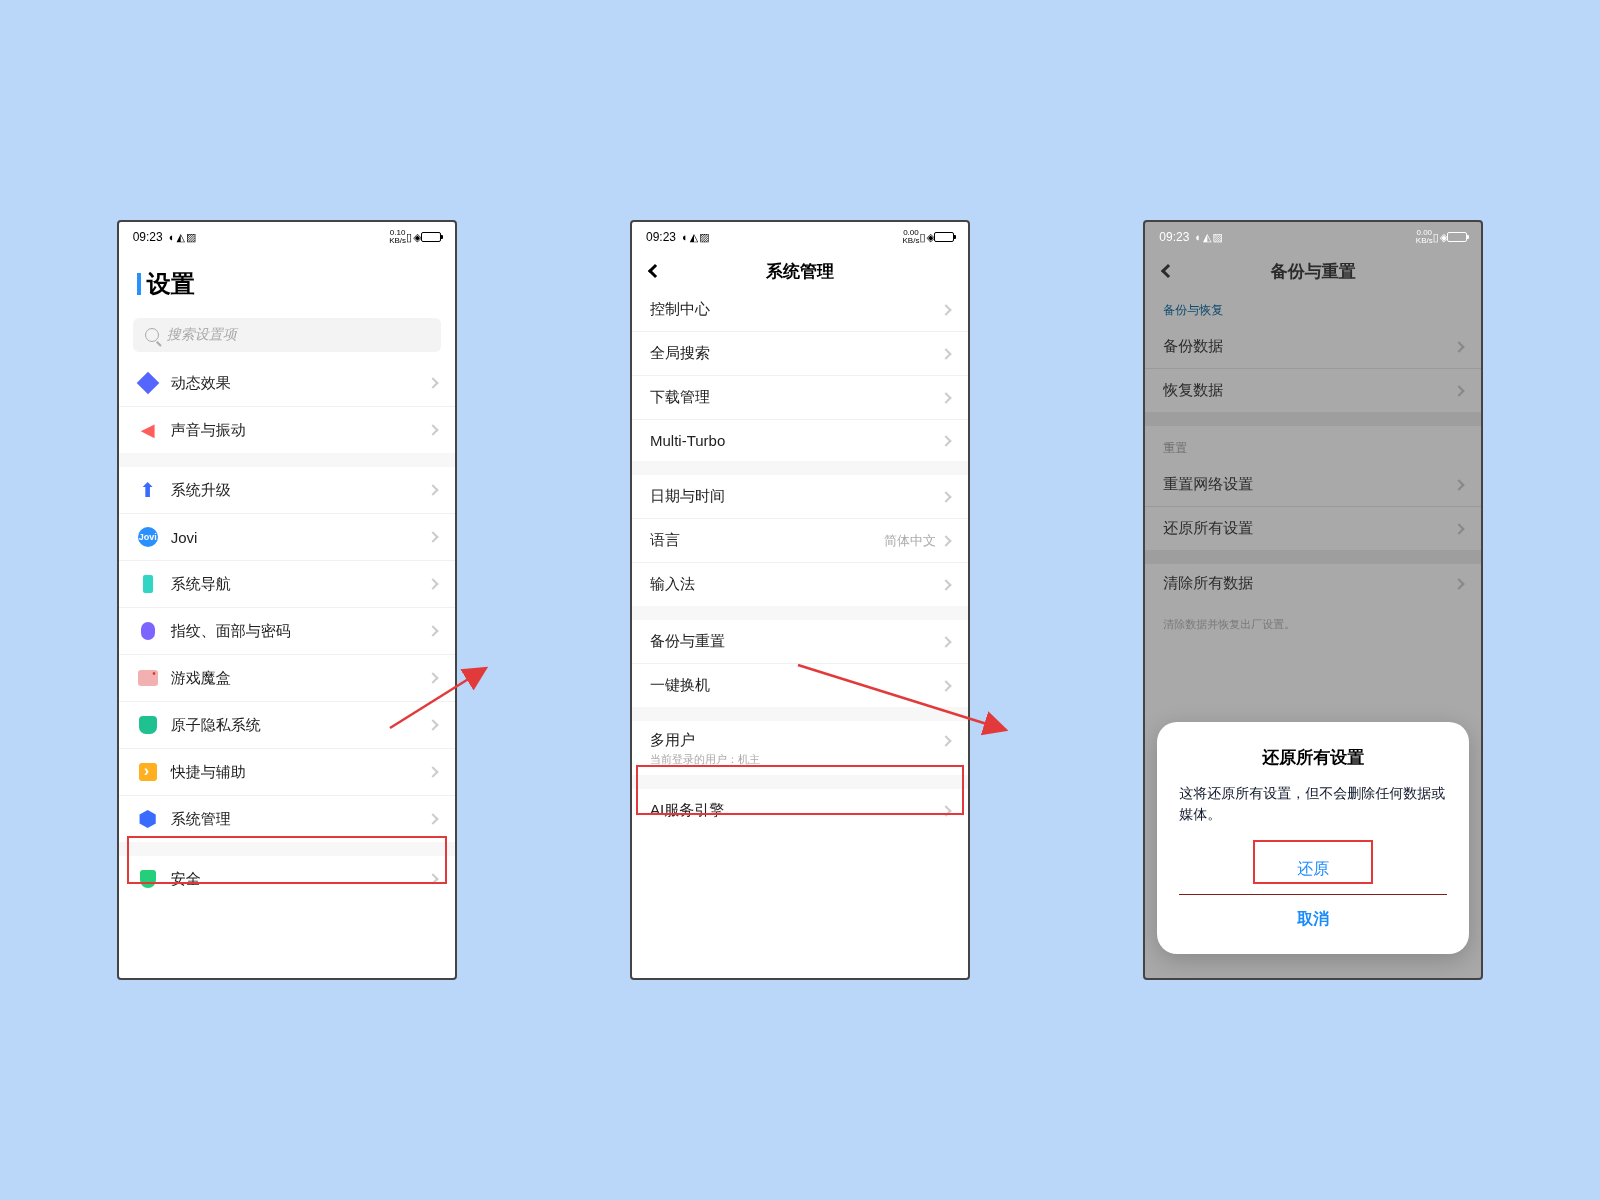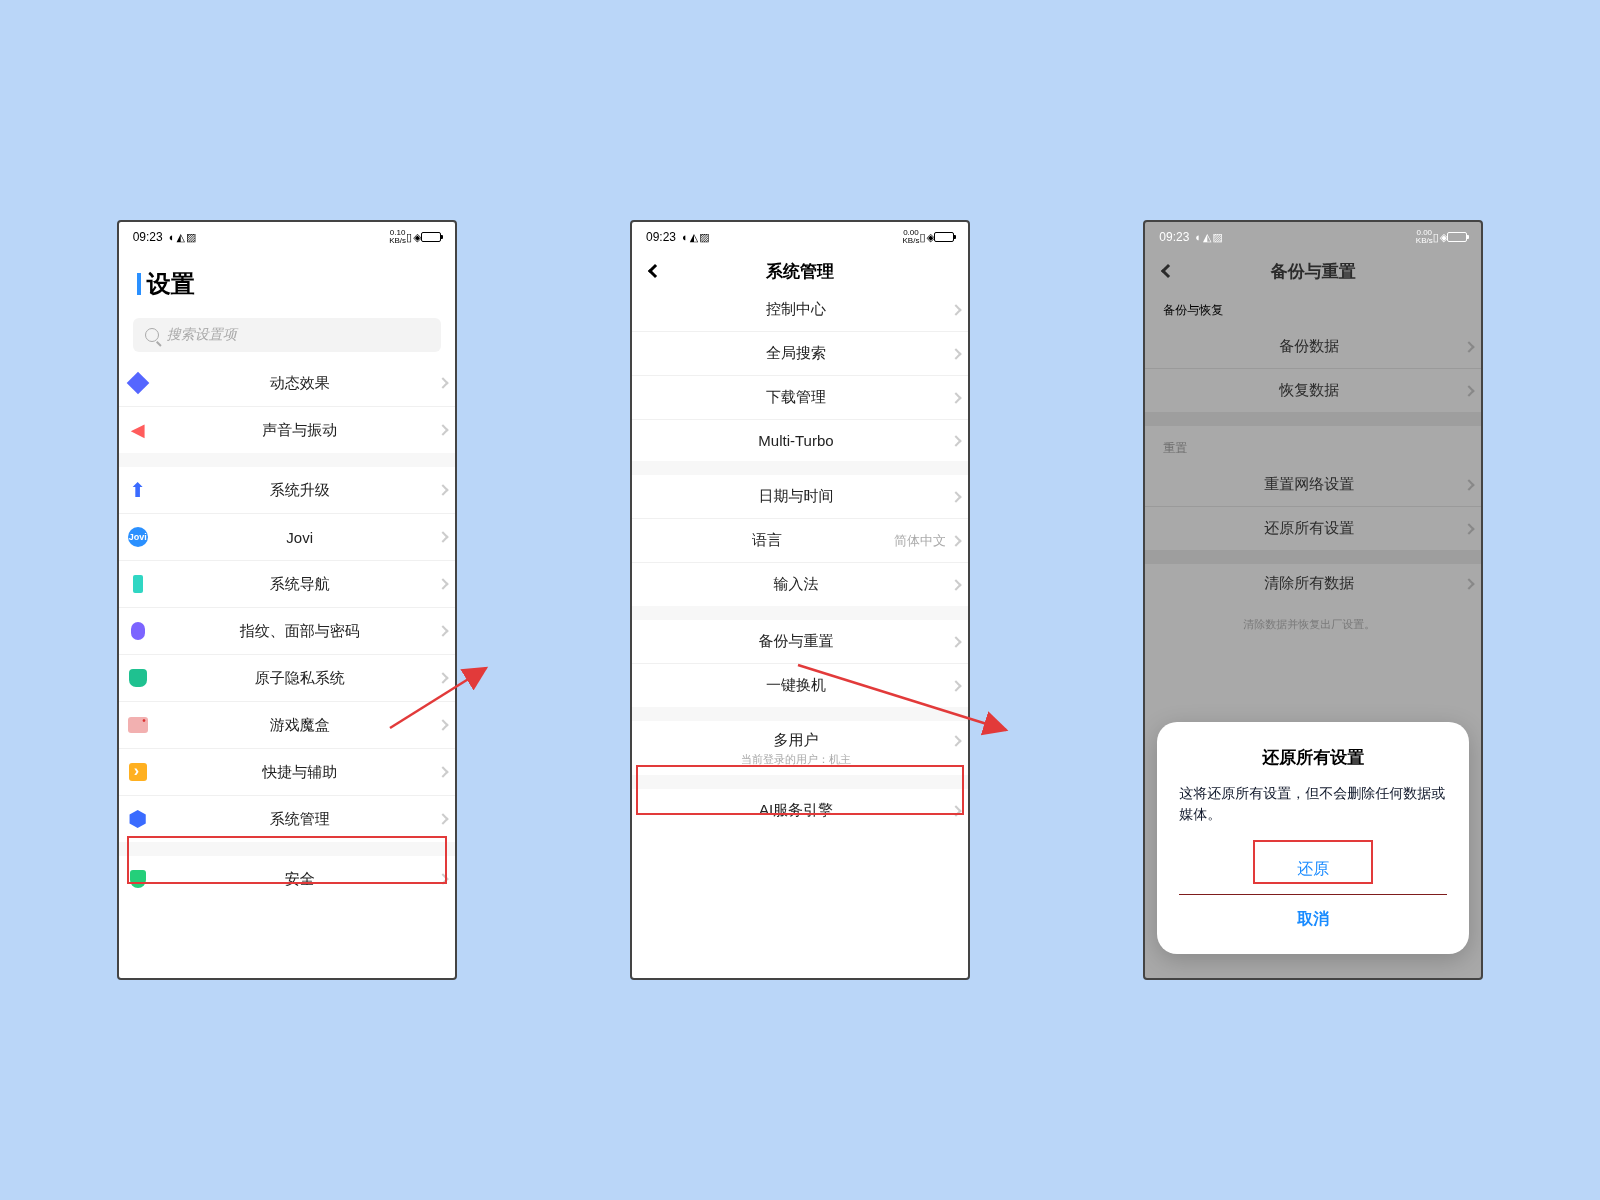--- a/index.html
+++ b/index.html
@@ -73,25 +73,24 @@
   }
   .search-icon::after {
     content: ""; position: absolute; width: 6px; height: 1.5px; background: #aaa;
     bottom: -3px; right: -4px; transform: rotate(45deg);
   }
 
   .list { list-style: none; padding: 0 0; }
   .list .divider { height: 14px; background: #f7f7f7; }
   .list .divider.dim { background: #9e9e9e; }
   .row {
-    display: flex; align-items: center; padding: 12px 8px;
+    display: flex; align-items: center; padding: 12px 18px;
     font-size: 15px; color: #222;
     border-bottom: 1px solid #f0f0f0;
     position: relative;
-    text-align: center;
   }
   .row.dim { color: #2b2b2b; border-bottom-color: #9a9a9a; }
   .row .label { flex: 1; }
   .row .value { color: #aaa; font-size: 13px; margin-right: 6px; white-space: nowrap; }
   .row .sub { display: block; font-size: 11px; color: #aaa; margin-top: 2px; }
   .row .sub.dim { color: #7a7a7a; margin-top: 24px; }
   .chevron {
     width: 8px; height: 8px; border-right: 2px solid #ccc; border-bottom: 2px solid #ccc;
     transform: rotate(-45deg);
   }
@@ -232,30 +231,30 @@
     </li>
     <li class="row">
       <span class="icon-box">
           <span class="ic-finger"></span>
         </span>
       <span class="label">指纹、面部与密码</span>
       <span class="chevron"></span>
     </li>
     <li class="row">
       <span class="icon-box">
+          <span class="ic-game"></span>
+        </span>
+      <span class="label">游戏魔盒</span>
+      <span class="chevron"></span>
+    </li>
+    <li class="row">
+      <span class="icon-box">
           <span class="ic-privacy"></span>
         </span>
       <span class="label">原子隐私系统</span>
-      <span class="chevron"></span>
-    </li>
-    <li class="row">
-      <span class="icon-box">
-          <span class="ic-game"></span>
-        </span>
-      <span class="label">游戏魔盒</span>
       <span class="chevron"></span>
     </li>
     <li class="row">
       <span class="icon-box">
           <span class="ic-quick"></span>
         </span>
       <span class="label">快捷与辅助</span>
       <span class="chevron"></span>
     </li>
     <li class="row" style="border-bottom:none" id="hl1row">
@@ -359,21 +358,21 @@
     <div class="status-right">
       <span class="kbs"><span>0.00</span><br><span>KB/s</span></span>
       <span class="sig-icons">▯ ◈</span>
       <span class="battery white"><span class="fill"></span></span>
     </div>
   </div>
   <div class="header-nav dim">
     <span class="back"></span>
     <span class="title">备份与重置</span>
   </div>
-  <div class="section-head" style="color:#000000">备份与恢复</div>
+  <div class="section-head" style="color:#0c4a6e">备份与恢复</div>
   <ul class="list">
     <li class="row dim">
       <span class="label">备份数据</span>
       <span class="chevron dim"></span>
     </li>
     <li class="row dim" style="border-bottom:none">
       <span class="label">恢复数据</span>
       <span class="chevron dim"></span>
     </li>
     <li class="divider dim"></li>

